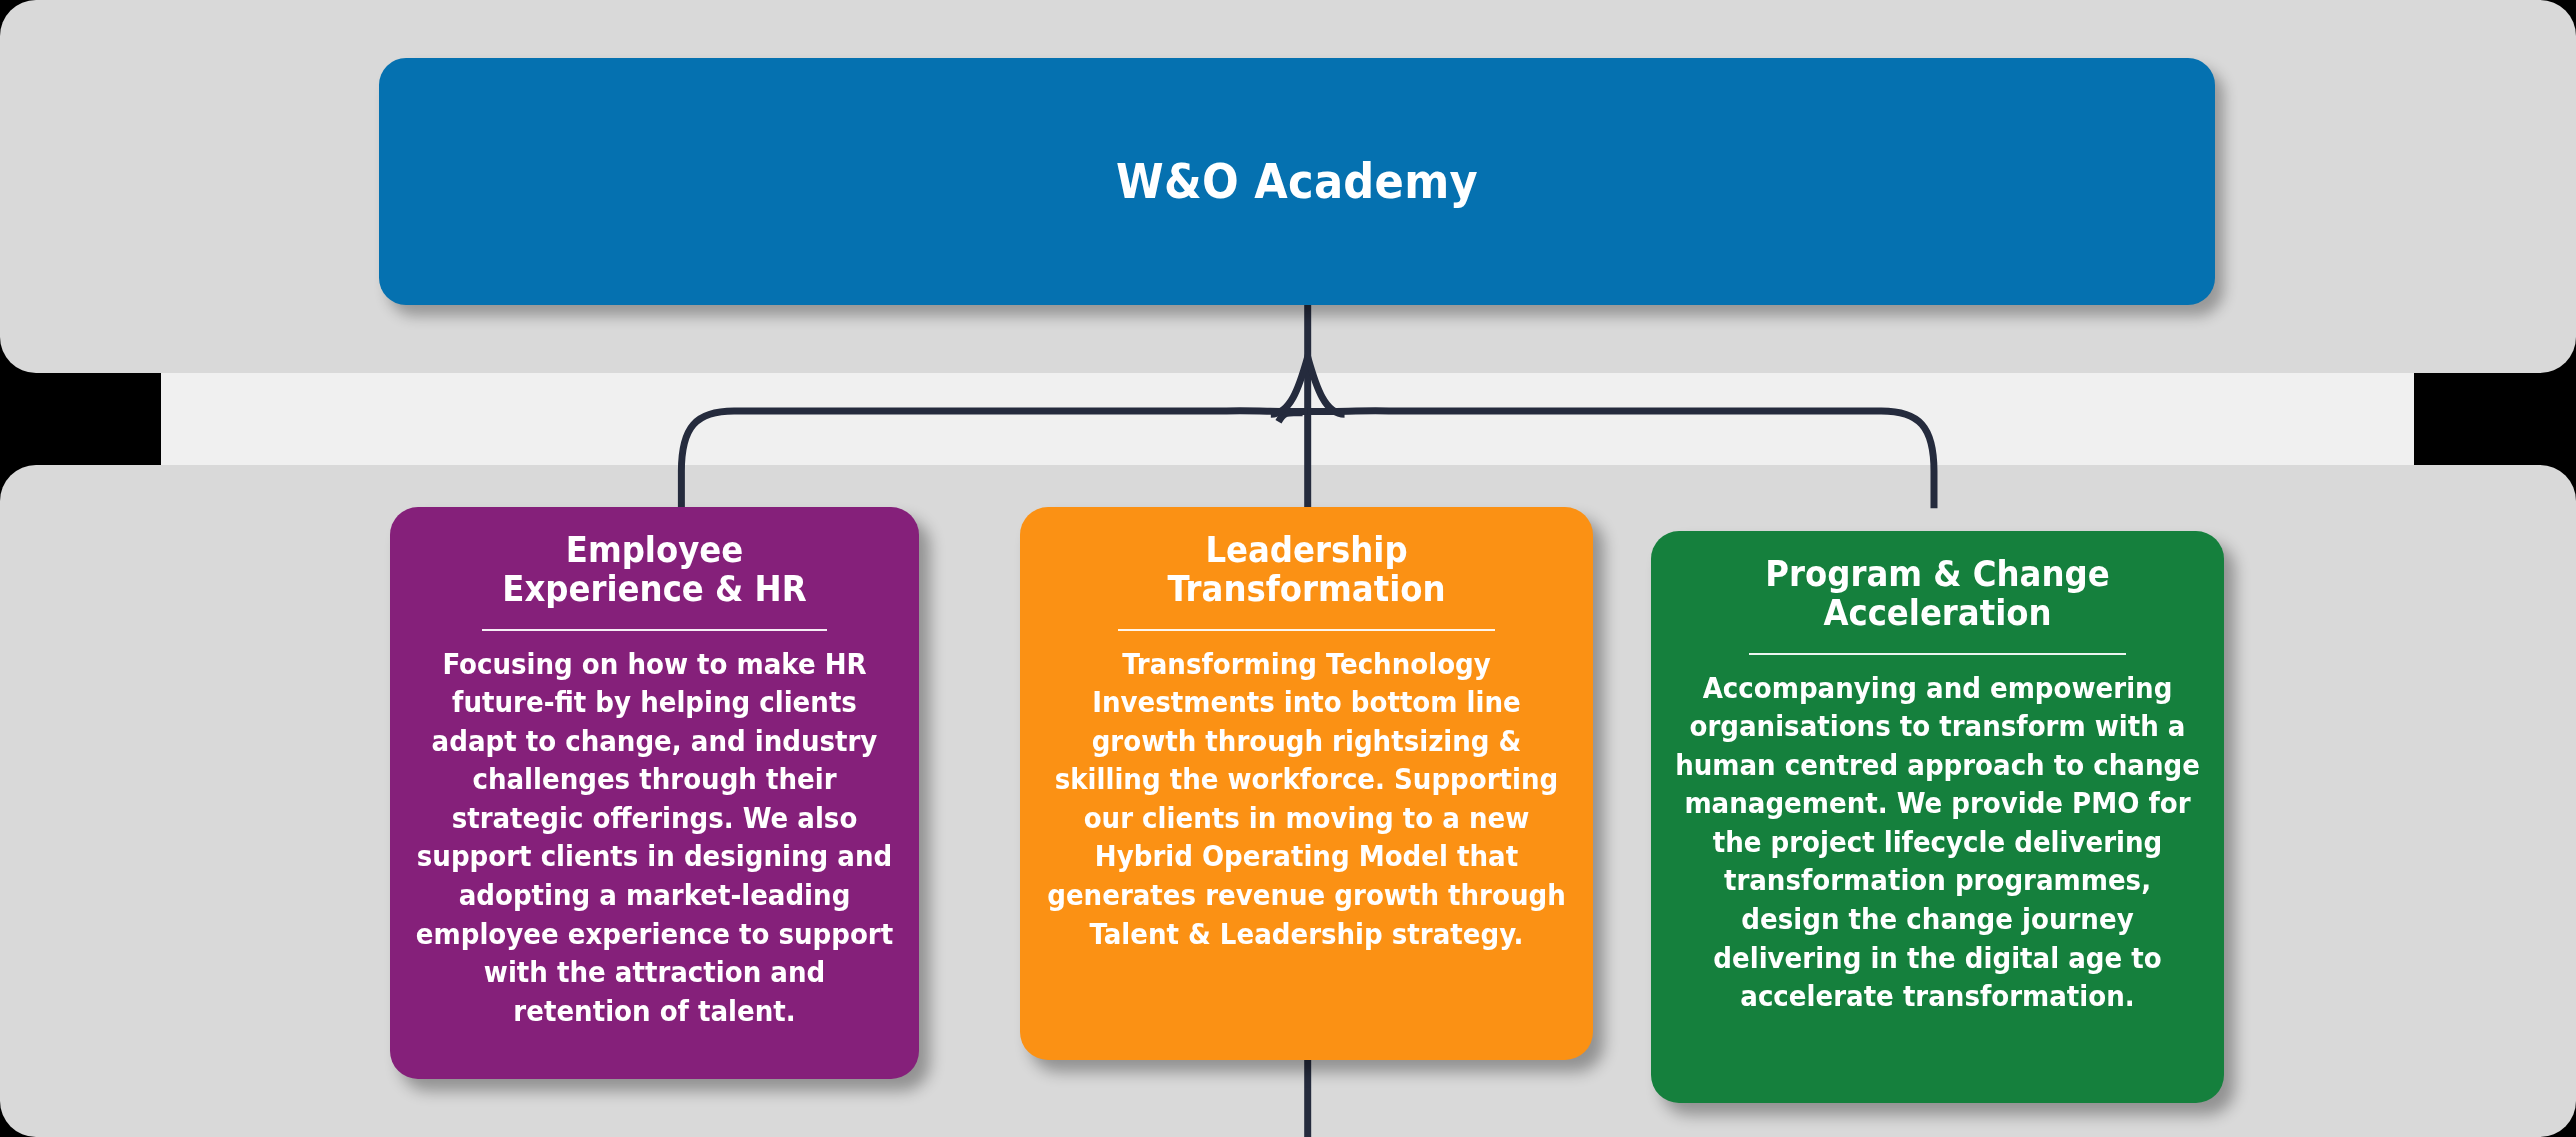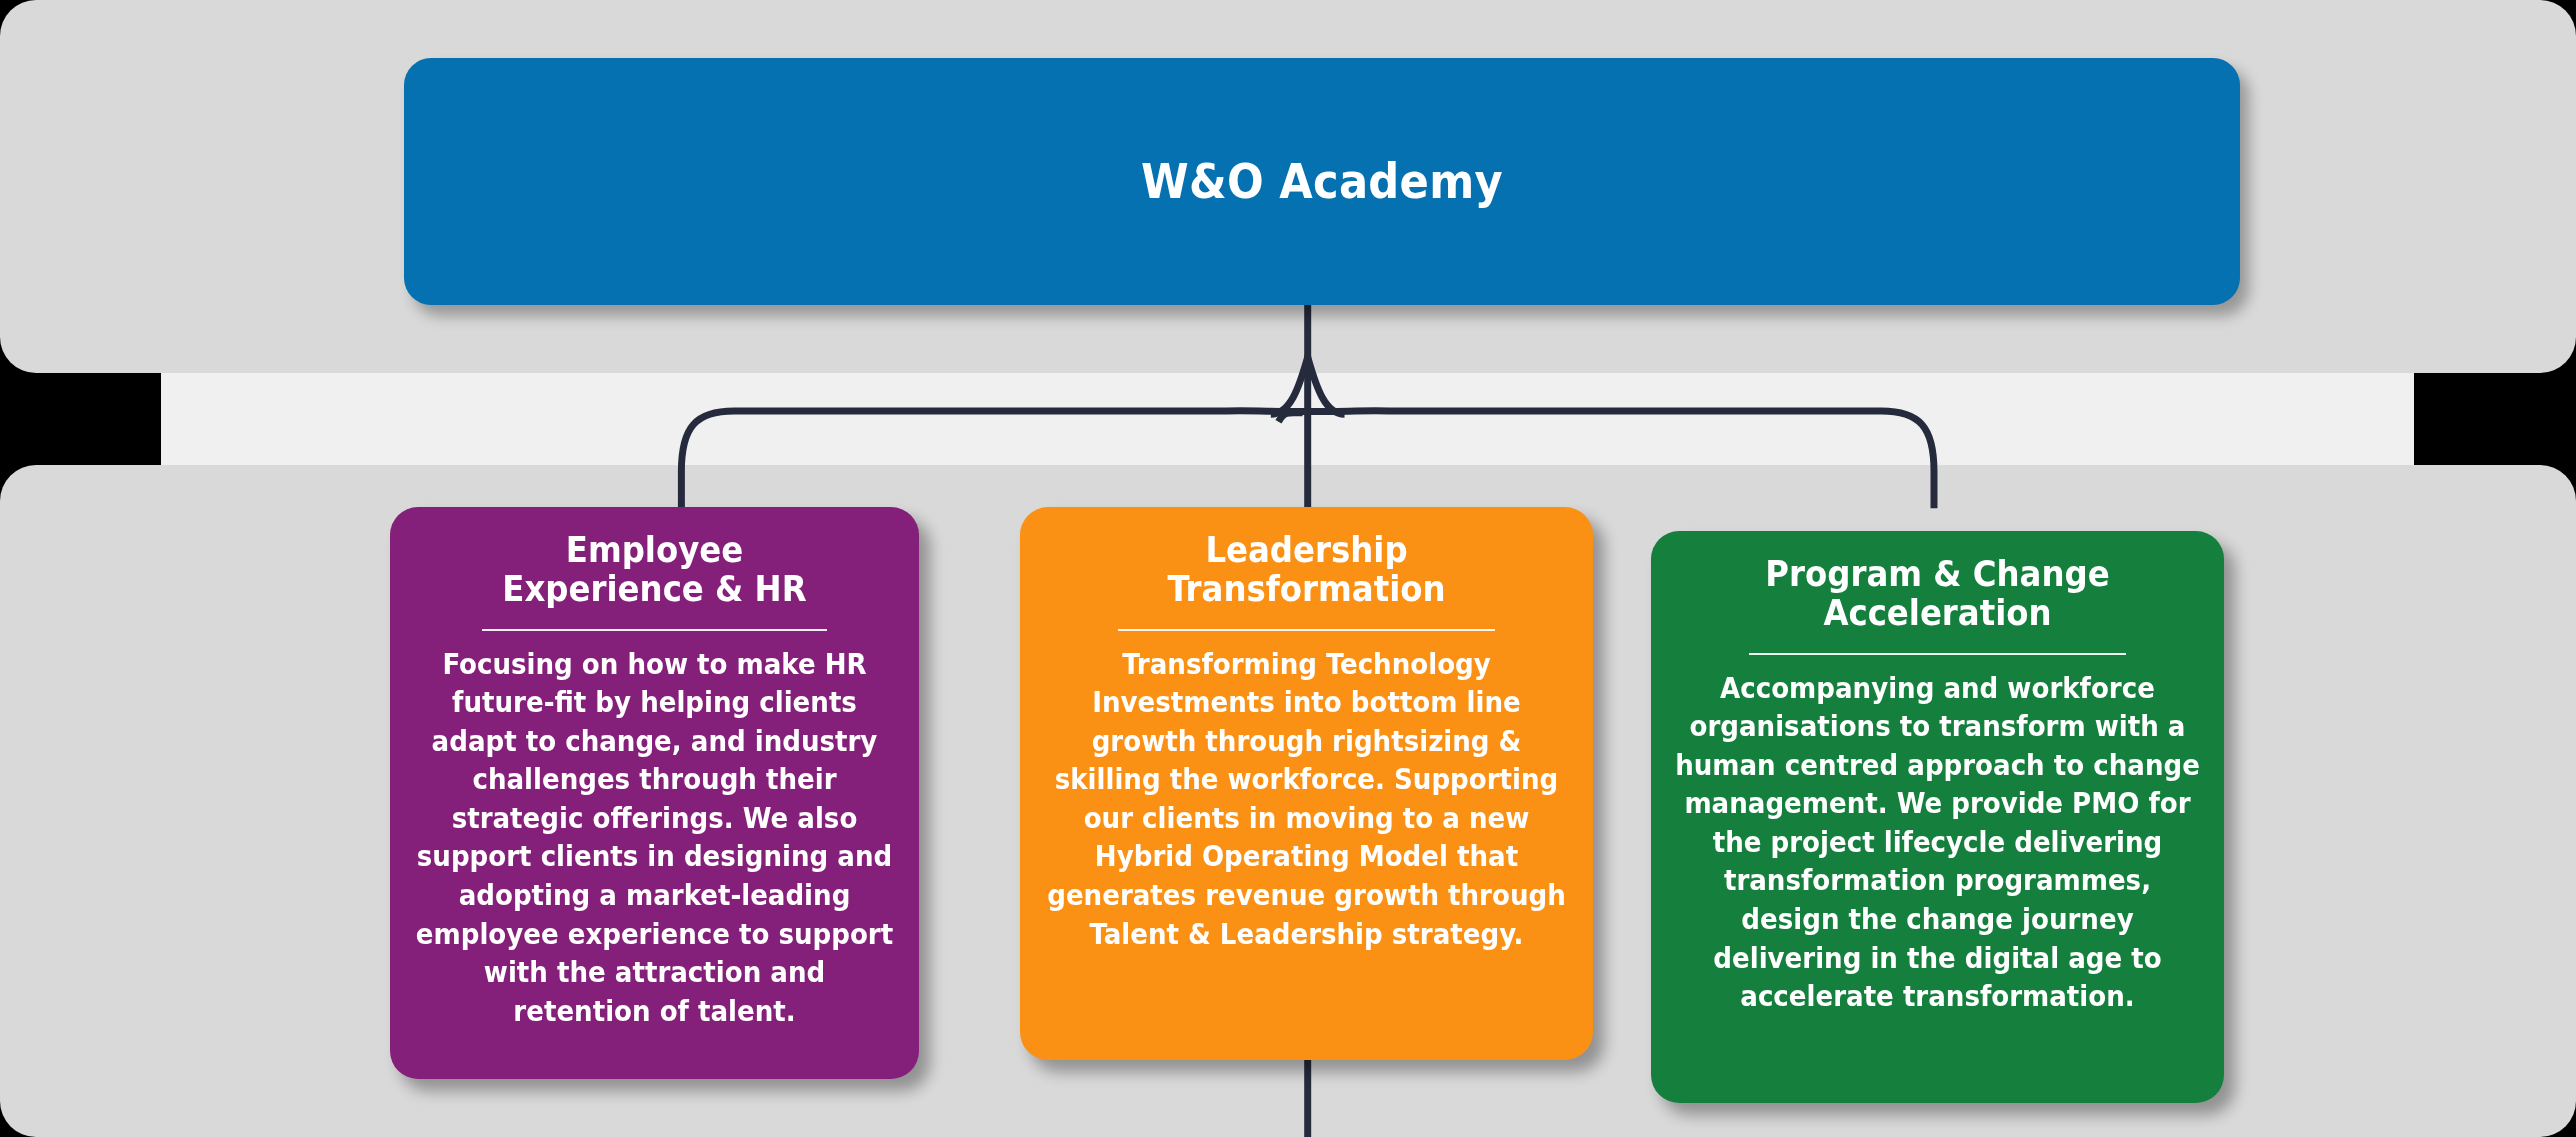--- a/index.html
+++ b/index.html
@@ -55,21 +55,21 @@
     left: 0;
     top: 0;
     width: 2576px;
     height: 1137px;
     pointer-events: none;
   }
 
   
   .top-node {
     position: absolute;
-    left: 404px;
+    left: 379px;
     top: 58px;
     width: 1836px;
     height: 247px;
     background: #0571b0;
     border-radius: 27px;
     box-shadow: 9px 10.2px 14px rgba(0,0,0,0.30);
     display: flex;
     align-items: center;
     justify-content: center;
   }
@@ -186,17 +186,17 @@
     <div class="card-title">Leadership
 Transformation</div>
     <div class="card-rule"></div>
     <div class="card-body">Transforming Technology Investments into bottom line growth through rightsizing &amp; skilling the workforce. Supporting our clients in moving to a new Hybrid Operating Model that generates revenue growth through Talent &amp; Leadership strategy.</div>
   </div>
 
   <div class="card" id="card-2">
     <div class="card-title">Program &amp; Change
 Acceleration</div>
     <div class="card-rule"></div>
-    <div class="card-body">Accompanying and workforce organisations to transform with a human centred approach to change management. We provide PMO for the project lifecycle delivering transformation programmes, design the change journey delivering in the digital age to accelerate  transformation.</div>
+    <div class="card-body">Accompanying and empowering organisations to transform with a human centred approach to change management. We provide PMO for the project lifecycle delivering transformation programmes, design the change journey delivering in the digital age to accelerate  transformation.</div>
   </div>
 
 </div>
 
 
 </body></html>

